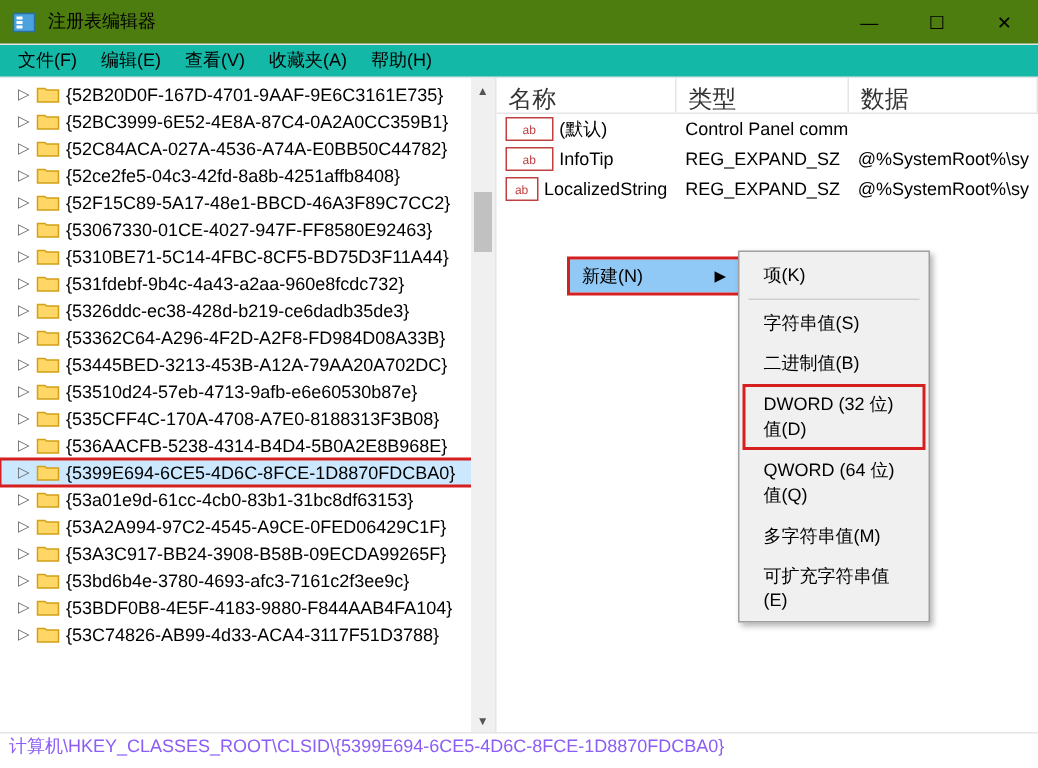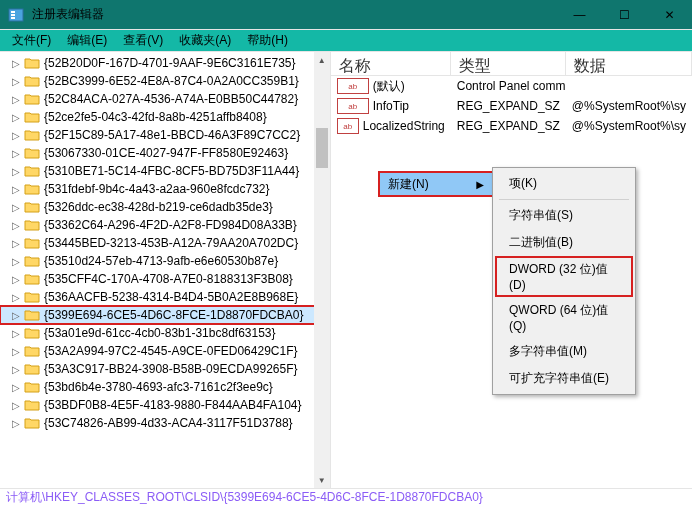--- a/index.html
+++ b/index.html
@@ -1,18 +1,18 @@
 <!DOCTYPE html>
 <html><head>
 <meta charset="utf-8">
 <style>
 * { margin: 0; padding: 0; box-sizing: border-box; font-family: "Microsoft YaHei", "Segoe UI", sans-serif; }
 body { width: 692px; height: 512px; background: #fff; overflow: hidden; font-size: 12px; position: relative; }
 
-.titlebar { height: 30px; display: flex; align-items: center; background: #0f766e; border-bottom: 1px solid #e5e5e5; }
+.titlebar { height: 30px; display: flex; align-items: center; background: #4d7c0f; border-bottom: 1px solid #e5e5e5; }
 .titlebar .app-icon { width: 16px; height: 16px; margin: 0 8px; display: flex; align-items: center; justify-content: center; }
 .titlebar .title { flex: 1; font-size: 12px; color: #000; }
 .win-controls { display: flex; }
 .win-btn { width: 45px; height: 30px; display: flex; align-items: center; justify-content: center; }
 
 .menubar { height: 22px; display: flex; align-items: center; padding: 0 4px; background: #14b8a6; border-bottom: 1px solid #e5e5e5; }
 .menu-item { padding: 2px 8px; font-size: 12px; cursor: default; }
 
 .content { display: flex; height: 436px; }
 .tree-panel { width: 335px; overflow: hidden; border-right: 1px solid #e5e5e5; position: relative; }
@@ -27,21 +27,21 @@
 
 .list-panel { flex: 1; position: relative; }
 .list-header { display: flex; height: 24px; border-bottom: 1px solid #e5e5e5; }
 .list-header-cell { padding: 4px 8px; font-size: 16px; border-right: 1px solid #e5e5e5; color: #333; }
 .list-body { }
 .list-row { display: flex; align-items: center; height: 20px; }
 .list-cell { padding: 2px 6px; white-space: nowrap; overflow: hidden; font-size: 12px; }
 .val-icon { width: 32px; height: 16px; margin-right: 4px; border: 1px solid #c04040; display: inline-flex; align-items: center; justify-content: center; font-size: 8px; color: #c04040; background: #fff; }
 .ctx-trigger { position: absolute; left: 380px; top: 173px; width: 112px; height: 22px; display: flex; align-items: center; background: #90c8f6; padding: 0 8px; outline: 2px solid #d62020; }
 .ctx-trigger .arrow { margin-left: auto; font-size: 10px; }
-.submenu { position: absolute; left: 492px; top: 167px; width: 144px; background: #f0f0f0; border: 1px solid #a0a0a0; box-shadow: 2px 2px 4px rgba(0,0,0,0.3); padding: 2px; }
+.submenu { position: absolute; left: 492px; top: 167px; width: 128px; background: #f0f0f0; border: 1px solid #a0a0a0; box-shadow: 2px 2px 4px rgba(0,0,0,0.3); padding: 2px; }
 .submenu-item { padding: 5px 14px; font-size: 12px; cursor: default; }
 .submenu-item.highlighted { outline: 2px solid #d62020; outline-offset: -2px; }
 .submenu-sep { height: 1px; background: #d0d0d0; margin: 2px 4px; }
 
 .statusbar { height: 22px; border-top: 1px solid #e5e5e5; display: flex; align-items: flex-start; padding: 0 6px; font-size: 12px; color: #8b5cf6; }
 
 svg { display: block; }
 </style>
 </head>
 <body>

